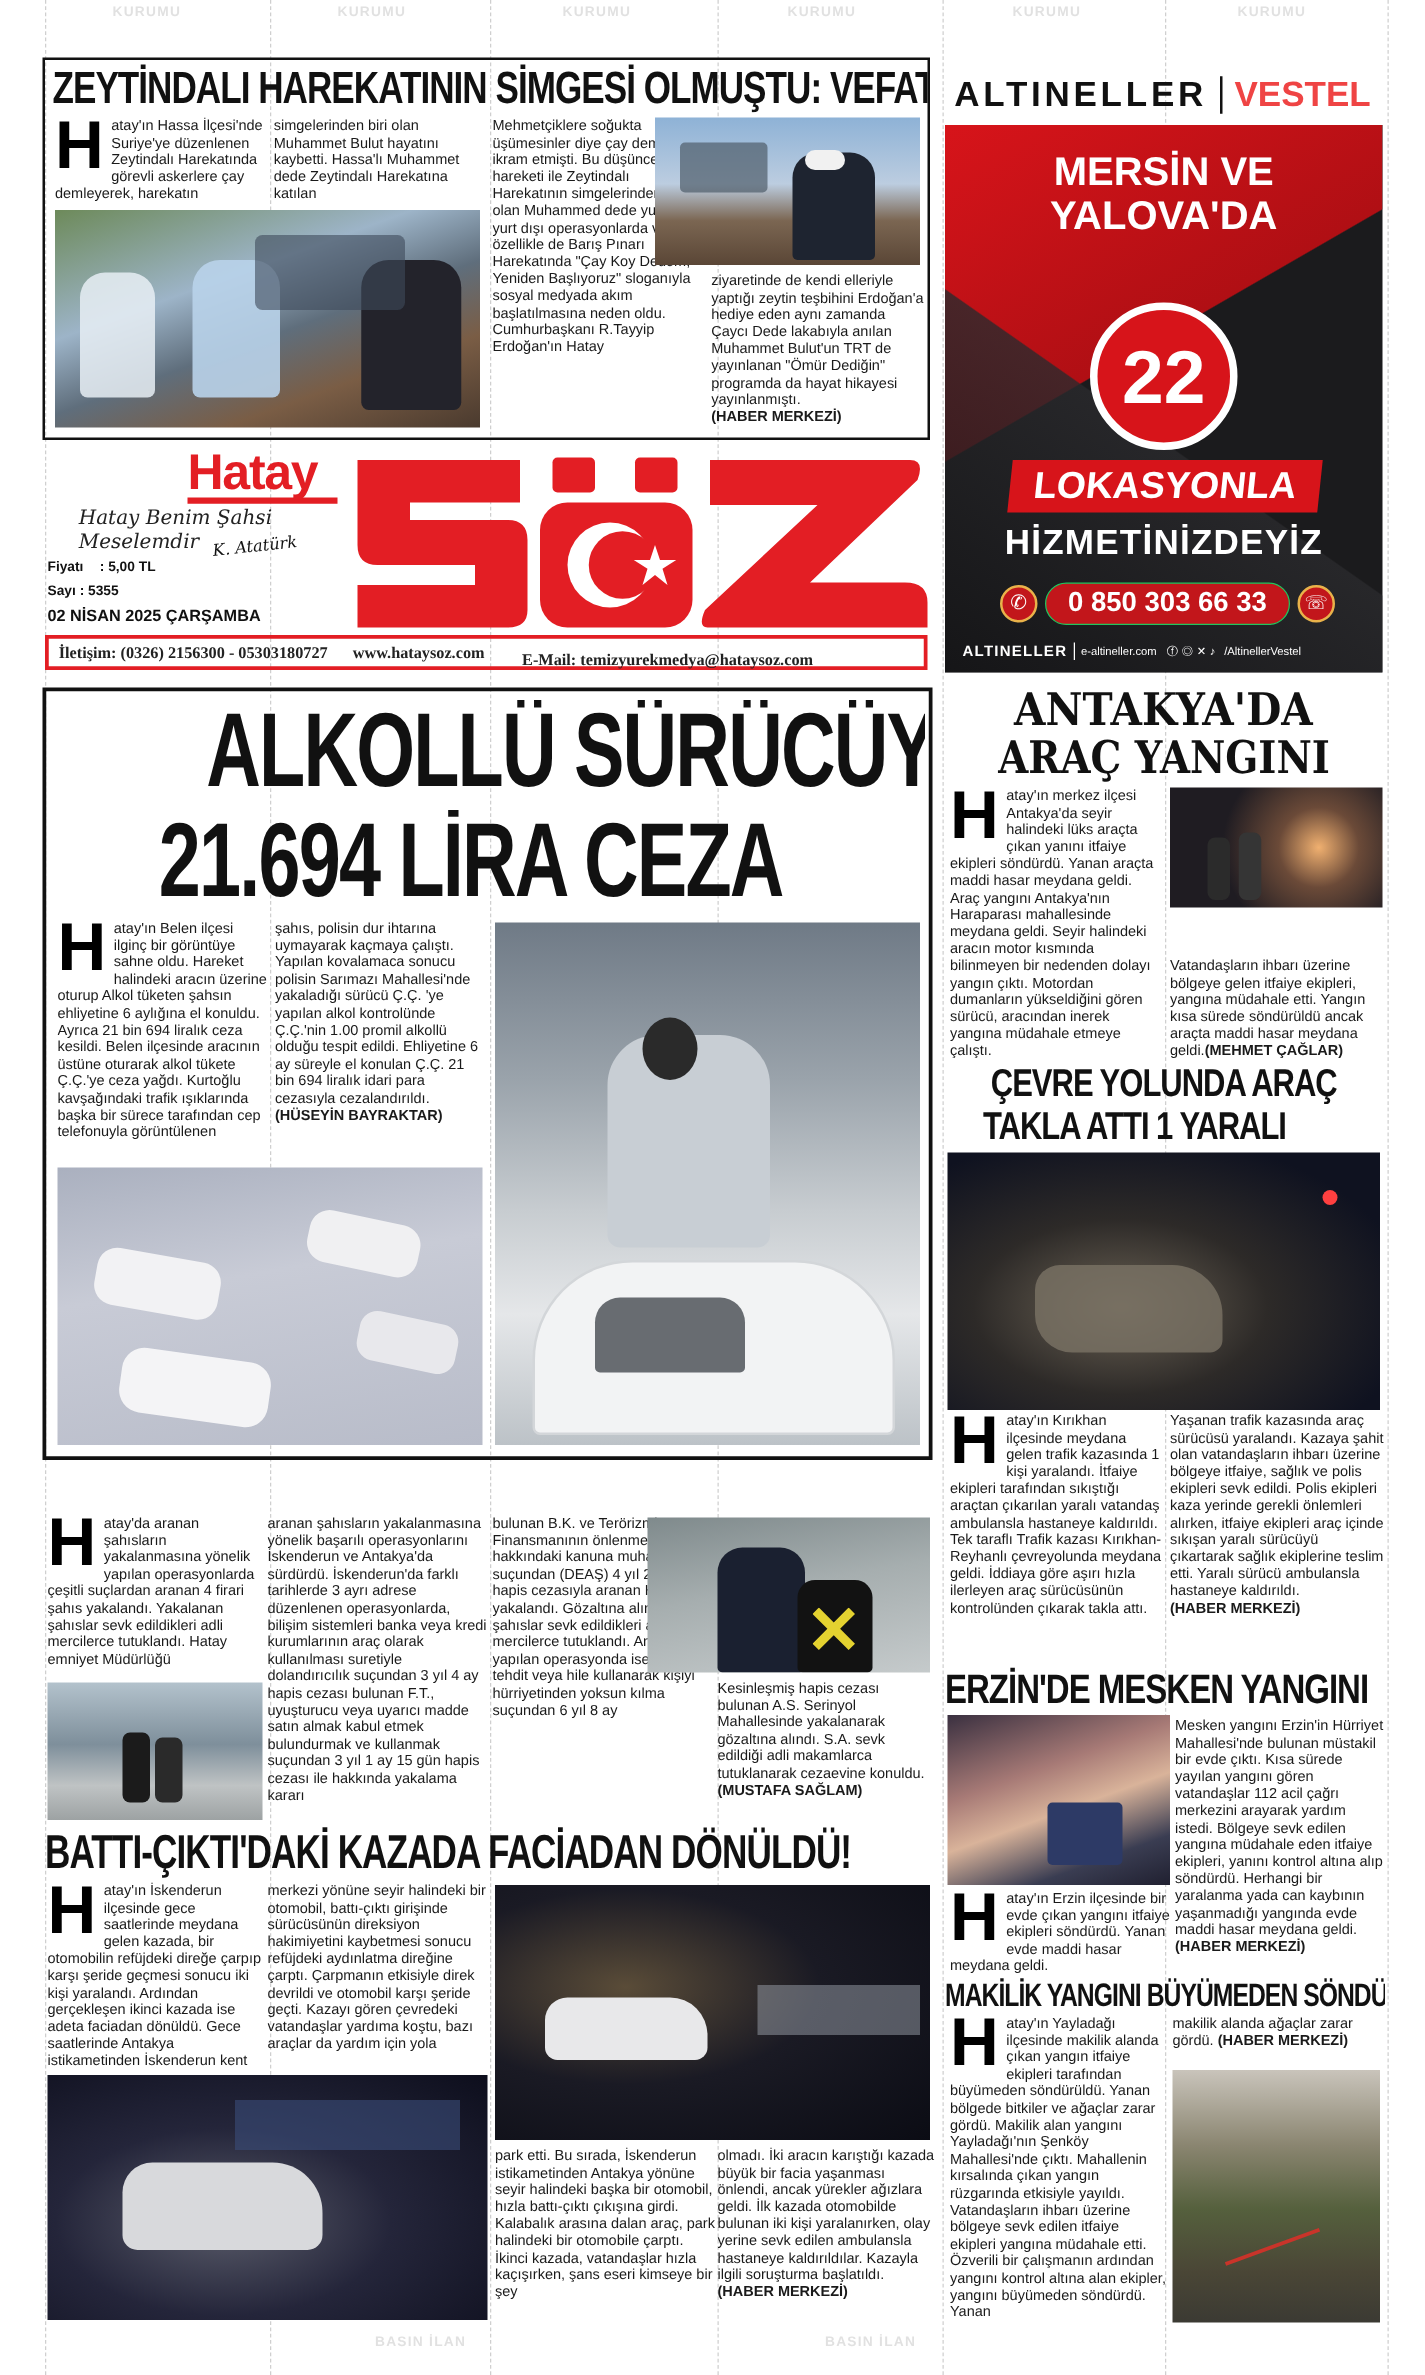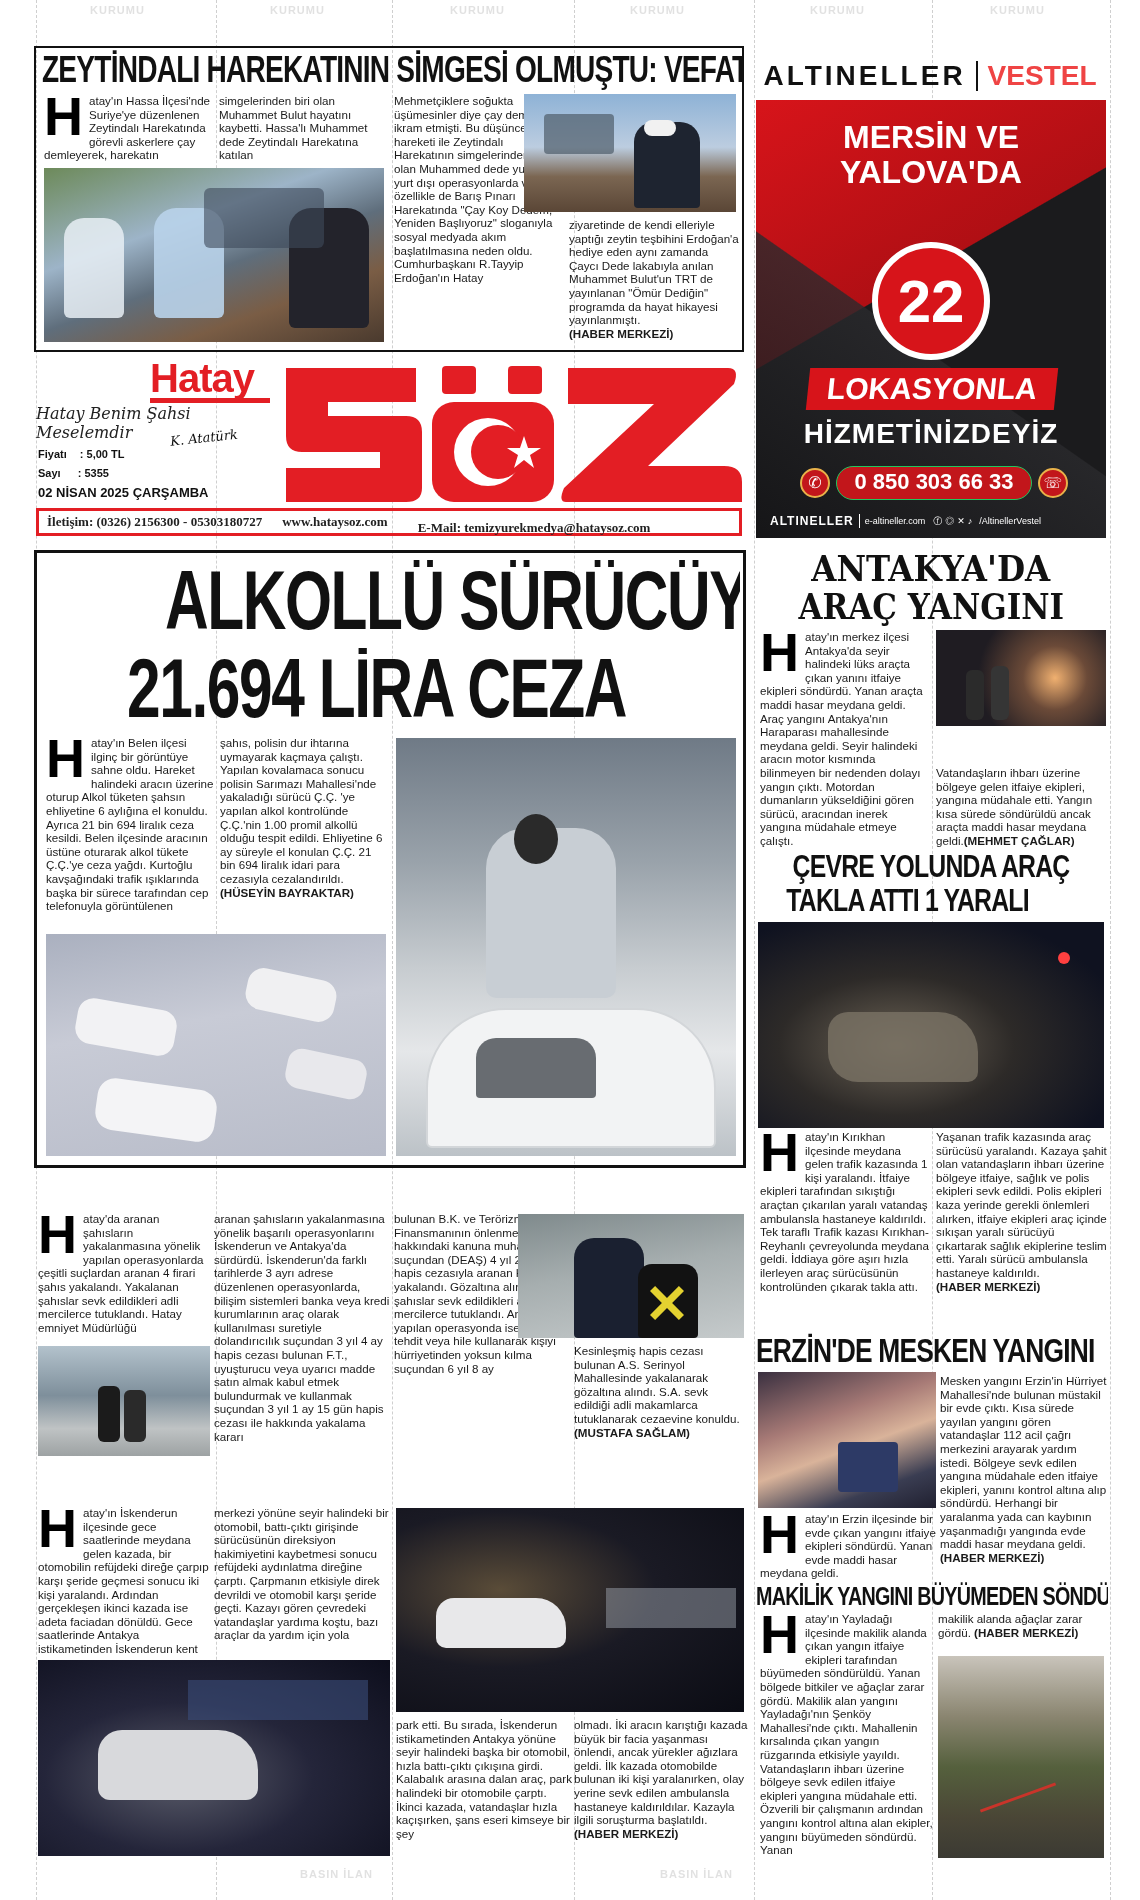--- a/index.html
+++ b/index.html
@@ -55,30 +55,30 @@
   <div class="photo" style="left:524px;top:94px;width:212px;height:118px;background:linear-gradient(180deg,#8eb2d6 0%,#bccde0 45%,#7b6652 70%,#5a4636 100%);">
     <div style="position:absolute;left:110px;top:28px;width:66px;height:86px;background:#1e2430;border-radius:20px 20px 4px 4px;"></div>
     <div style="position:absolute;left:120px;top:26px;width:32px;height:16px;background:#f1f1f1;border-radius:10px;"></div>
     <div style="position:absolute;left:20px;top:20px;width:70px;height:40px;background:#4f5c6a;opacity:.7;border-radius:4px;"></div>
   </div>
 
   <div class="abs" style="left:150px;top:358px;width:120px;height:46px;">
     <span style="font-family:'Liberation Sans',sans-serif;font-weight:700;font-size:40px;color:#e31e24;letter-spacing:-1px;line-height:40px;">Hatay</span>
     <div style="height:5px;background:#e31e24;margin-top:0;"></div>
   </div>
-  <div class="abs" style="left:36px;top:404px;width:240px;font-family:'DejaVu Serif',serif;font-style:italic;font-size:16px;color:#222;">Hatay Benim Şahsi Meselemdir</div>
+  <div class="abs" style="left:36px;top:404px;width:240px;font-family:'DejaVu Serif',serif;font-style:italic;font-size:16px;color:#222;padding-left:27px;">Hatay Benim Şahsi Meselemdir</div>
   <div class="abs" style="left:170px;top:428px;width:110px;font-family:'DejaVu Serif',serif;font-style:italic;font-size:13px;color:#111;transform:rotate(-6deg);">K. Atatürk</div>
 
   <div class="abs" style="left:38px;top:448px;font-size:11px;font-weight:700;">
     <span>Fiyatı</span>
     <span style="margin-left:10px;">: 5,00 TL</span>
   </div>
   <div class="abs" style="left:38px;top:467px;font-size:11px;font-weight:700;">
     <span>Sayı</span>
-    <span style="margin-left:14px;">: 5355</span>
+    <span style="">: 5355</span>
   </div>
   <div class="abs" style="left:38px;top:485px;font-size:13px;font-weight:700;">02 NİSAN 2025 ÇARŞAMBA</div>
 
   <div class="abs" style="left:276px;top:362px;width:468px;height:142px;">
     <svg width="468" height="142" viewBox="0 0 468 142">
 
       <path d="M10 6 H140 V40 H52 V54 H130 Q146 54 146 70 V126 Q146 140 130 140 H10 V106 H104 V90 H26 Q10 90 10 74 Z" fill="#e31e24"></path>
 
       <rect x="166" y="4" width="34" height="28" rx="4" fill="#e31e24"></rect>
       <rect x="232" y="4" width="34" height="28" rx="4" fill="#e31e24"></rect>
@@ -226,20 +226,23 @@
   </div>
   <div class="photo" style="left:518px;top:1214px;width:226px;height:124px;background:linear-gradient(170deg,#7f8a8c 0%,#a6aeaf 45%,#c5cacb 100%);">
     <div style="position:absolute;left:56px;top:24px;width:70px;height:100px;background:#1a2030;border-radius:20px 20px 4px 4px;"></div>
     <div style="position:absolute;left:120px;top:50px;width:60px;height:74px;background:#121212;border-radius:14px 14px 4px 4px;"></div>
     <div style="position:absolute;left:132px;top:72px;width:34px;height:34px;background:#e4d230;clip-path:polygon(0 15%,15% 0,50% 35%,85% 0,100% 15%,65% 50%,100% 85%,85% 100%,50% 65%,15% 100%,0 85%,35% 50%);"></div>
   </div>
   <div class="col body-text" style="left:574px;top:1344px;width:172px;height:112px;">
     <span>Kesinleşmiş hapis cezası bulunan A.S. Serinyol Mahallesinde yakalanarak gözaltına alındı. S.A. sevk edildiği adli makamlarca tutuklanarak cezaevine konuldu.</span><br><span class="byline">(MUSTAFA SAĞLAM)</span>
   </div>
 
+  <div class="abs" style="left:36px;top:1460px;width:712px;height:44px;overflow:hidden;">
+    <span class="cond" style="font-size:38px;line-height:44px;transform:scaleX(0.74);letter-spacing:-1px;">BATTI-ÇIKTI'DAKİ KAZADA FACİADAN DÖNÜLDÜ!</span>
+  </div>
   <div class="col body-text" style="left:38px;top:1506px;width:174px;height:152px;">
     <span class="dropcap">H</span><span>atay'ın İskenderun ilçesinde gece saatlerinde meydana gelen kazada, bir otomobilin refüjdeki direğe çarpıp karşı şeride geçmesi sonucu iki kişi yaralandı. Ardından gerçekleşen ikinci kazada ise adeta faciadan dönüldü. Gece saatlerinde Antakya istikametinden İskenderun kent</span>
   </div>
   <div class="col body-text" style="left:214px;top:1506px;width:178px;height:152px;">
     <span>merkezi yönüne seyir halindeki bir otomobil, battı-çıktı girişinde sürücüsünün direksiyon hakimiyetini kaybetmesi sonucu refüjdeki aydınlatma direğine çarptı. Çarpmanın etkisiyle direk devrildi ve otomobil karşı şeride geçti. Kazayı gören çevredeki vatandaşlar yardıma koştu, bazı araçlar da yardım için yola</span>
   </div>
   <div class="photo" style="left:396px;top:1508px;width:348px;height:204px;background:radial-gradient(ellipse at 30% 40%,#5a4c38 0%,#1a1a24 45%,#0b0c14 100%);">
     <div style="position:absolute;left:40px;top:90px;width:130px;height:50px;background:#e8e8ea;border-radius:18px 30px 10px 10px;"></div>
     <div style="position:absolute;left:210px;top:80px;width:130px;height:40px;background:#9aa0aa;opacity:.5;"></div>
   </div>

